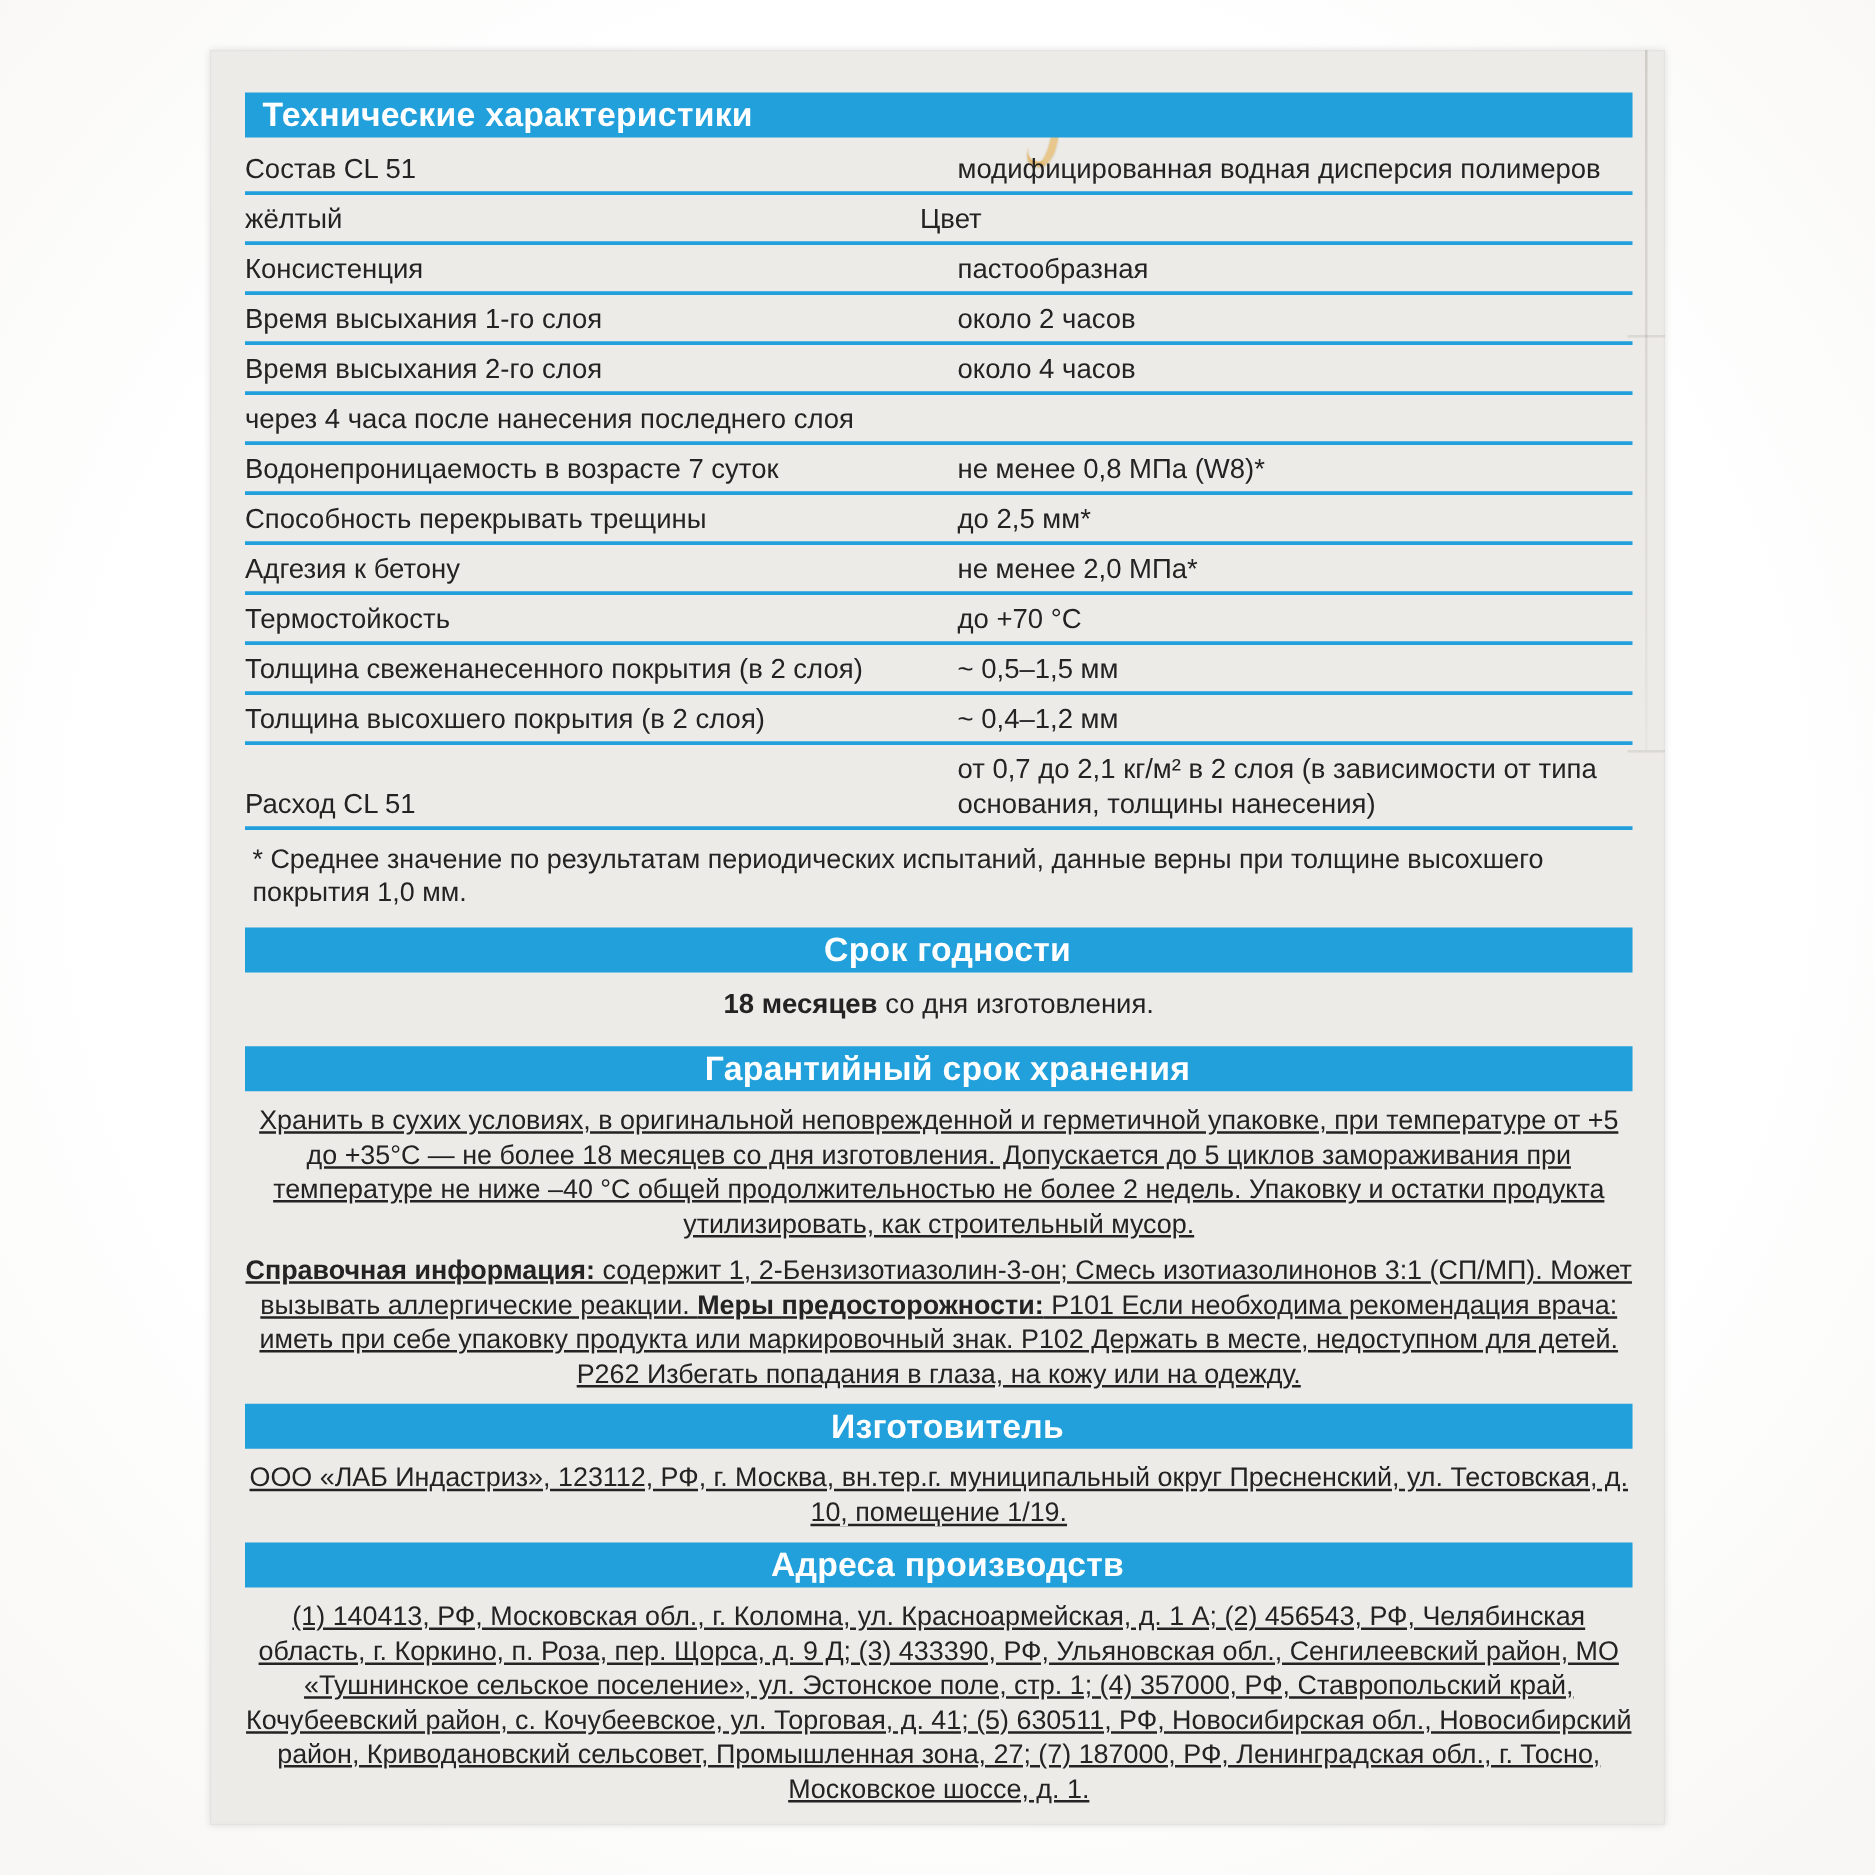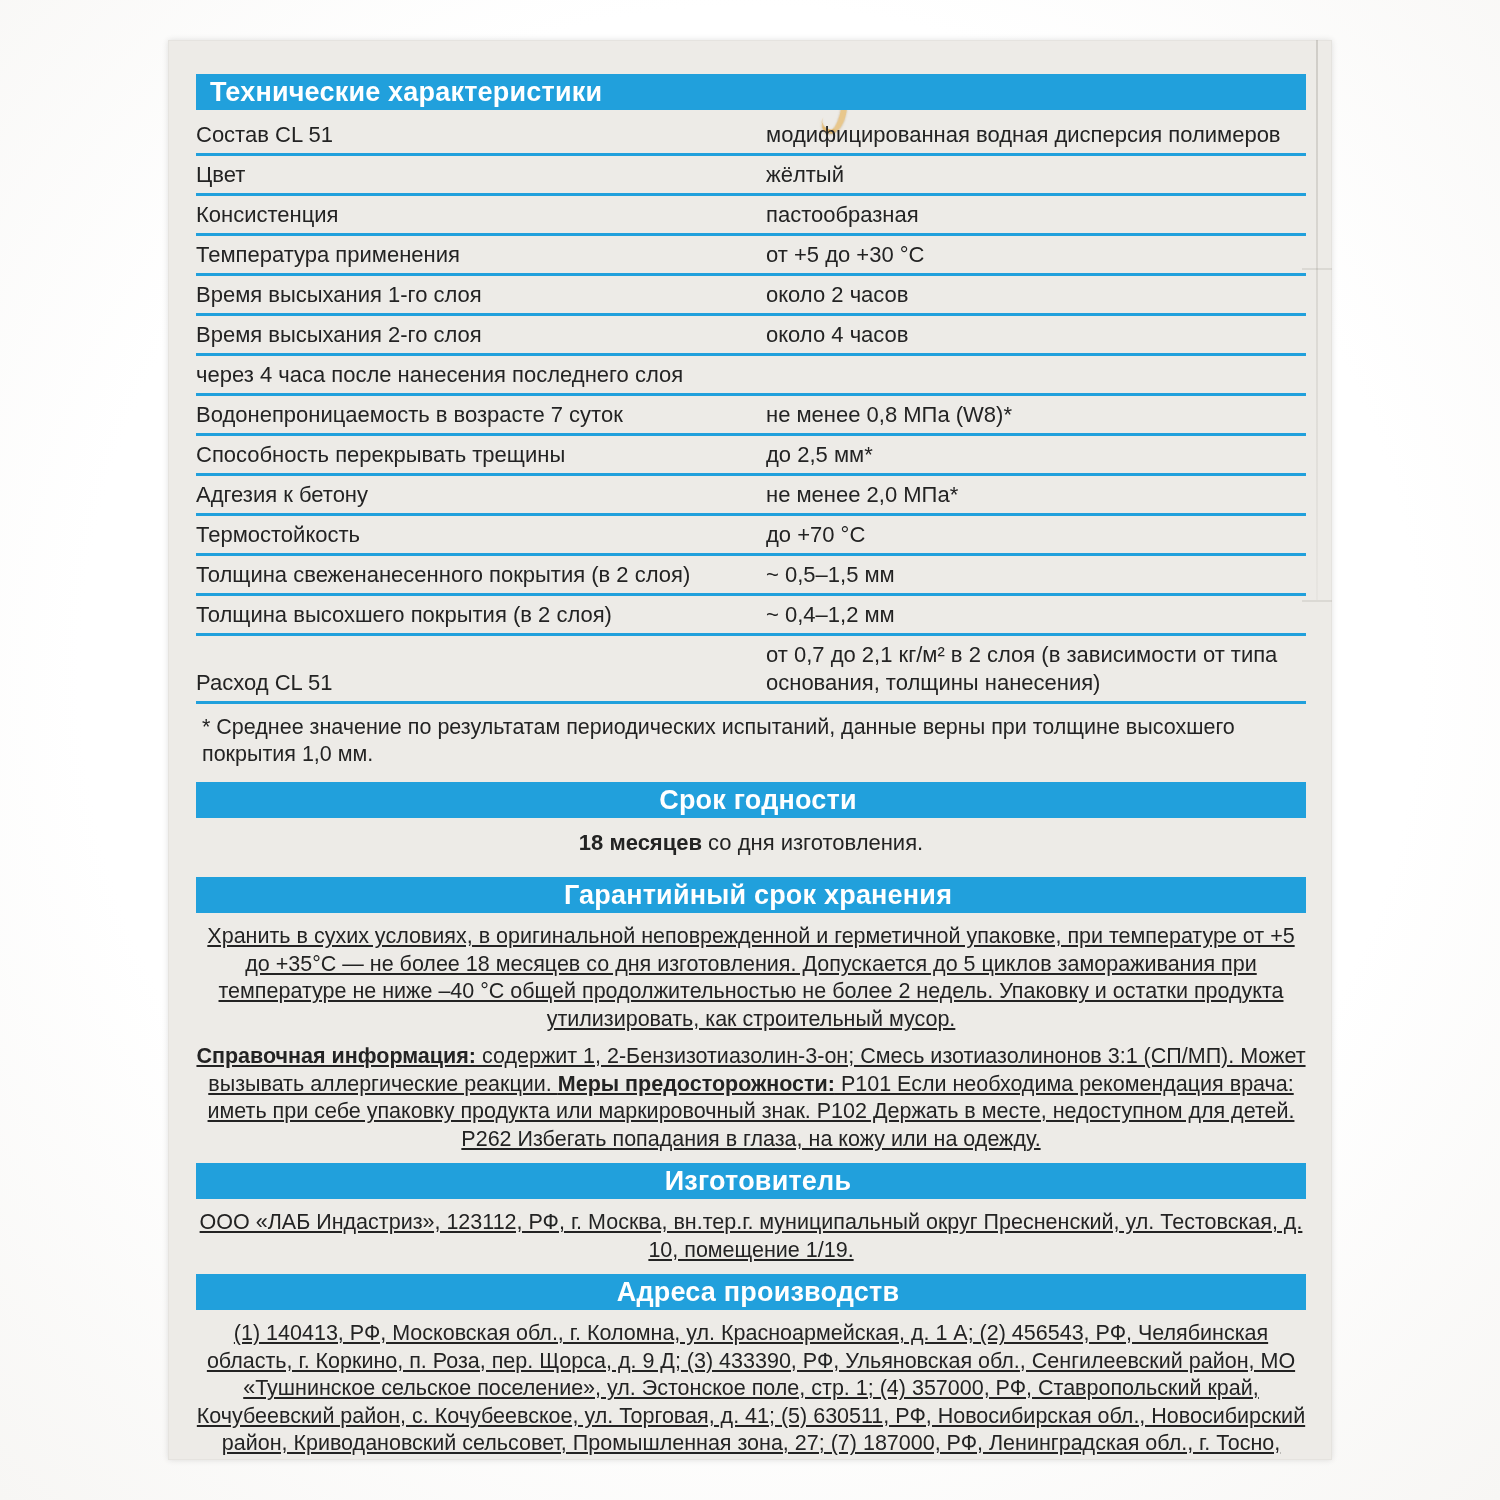--- a/index.html
+++ b/index.html
@@ -97,30 +97,26 @@
     <div class="content">
 
       <div class="bar">Технические характеристики</div>
 
       <div class="spec-table">
         <div class="row">
           <div class="cell lab">Состав CL 51</div>
           <div class="cell val">модифицированная водная дисперсия полимеров</div>
         </div>
         <div class="row">
+          <div class="cell val">жёлтый</div>
           <div class="cell lab">Цвет</div>
-          <div class="cell val">жёлтый</div>
         </div>
         <div class="row">
           <div class="cell lab">Консистенция</div>
           <div class="cell val">пастообразная</div>
-        </div>
-        <div class="row">
-          <div class="cell lab">Температура применения</div>
-          <div class="cell val">от +5 до +30 °C</div>
         </div>
         <div class="row">
           <div class="cell lab">Время высыхания 1-го слоя</div>
           <div class="cell val">около 2 часов</div>
         </div>
         <div class="row">
           <div class="cell lab">Время высыхания 2-го слоя</div>
           <div class="cell val">около 4 часов</div>
         </div>
         <div class="row">

